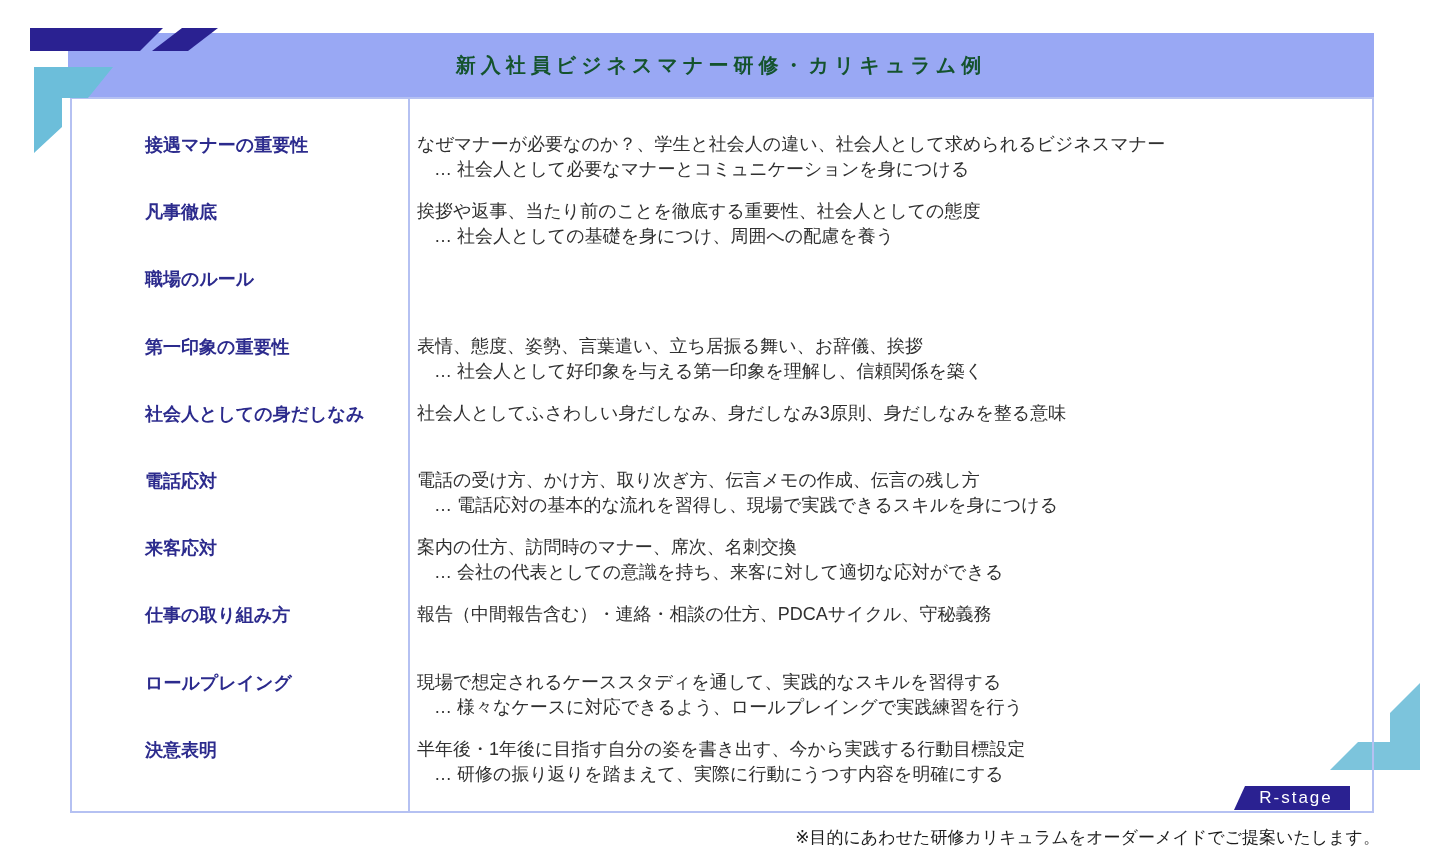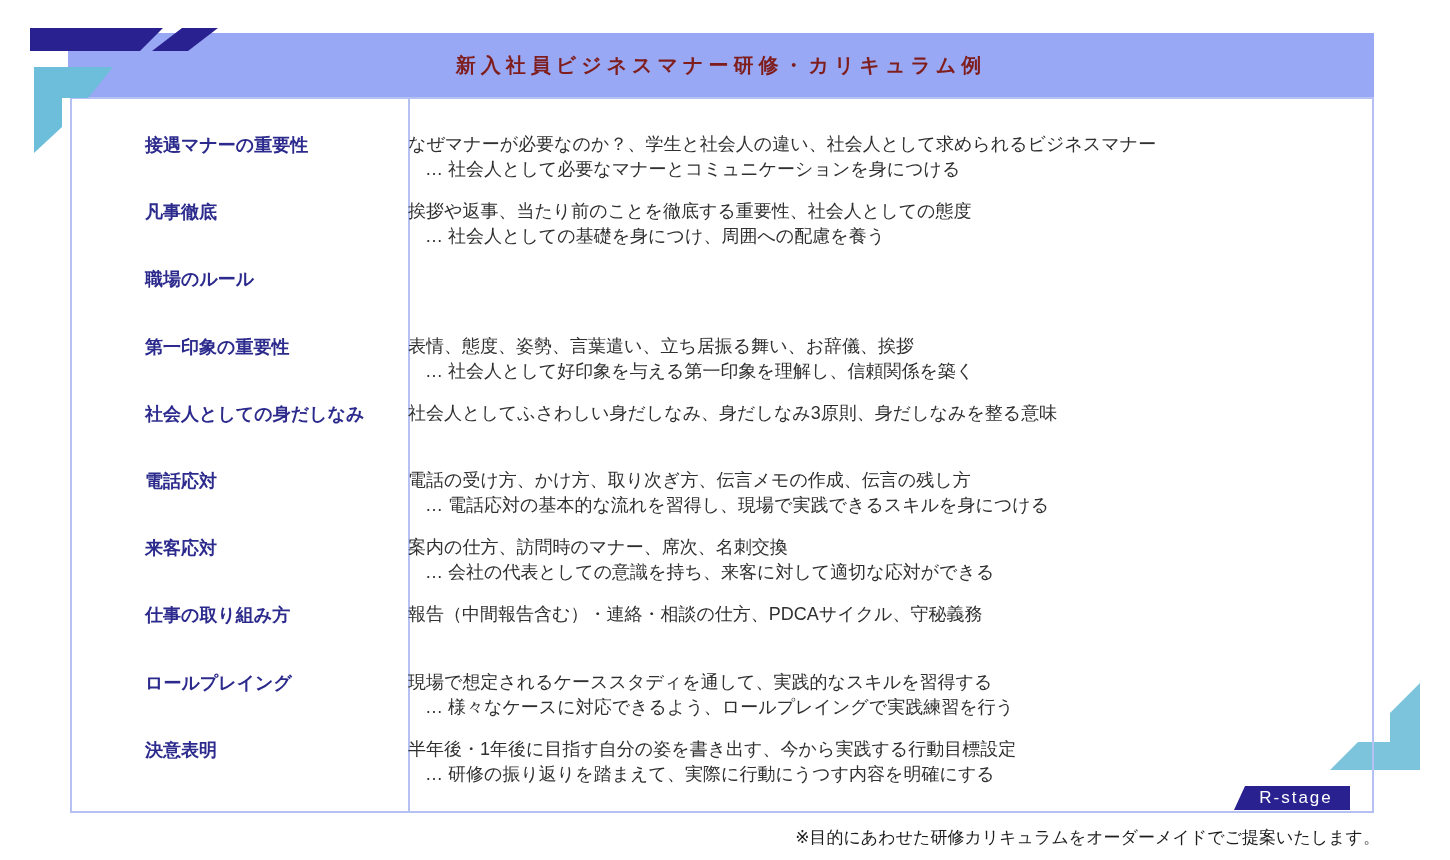--- a/index.html
+++ b/index.html
@@ -9,36 +9,36 @@
 
   
   .deco-rect{left:30px;top:28px;width:133px;height:23px;background:var(--navy,#2a2191);
              clip-path:polygon(0 0,133px 0,110px 23px,0 23px);z-index:3;}
   .deco-slash-tl{left:152px;top:28px;width:66px;height:23px;background:var(--navy,#2a2191);
              clip-path:polygon(30px 0,66px 0,36px 23px,0 23px);z-index:3;}
 
   
   .title-band{left:68px;top:33px;width:1306px;height:64px;background:var(--periwinkle,#99a8f4);
               display:flex;align-items:center;justify-content:center;z-index:2;}
-  .title-band h1{margin:0;color:#7f1d1d;font-size:20px;font-weight:bold;letter-spacing:5px;}
+  .title-band h1{margin:0;color:#14532d;font-size:20px;font-weight:bold;letter-spacing:5px;}
 
   
   .teal-tl{left:32px;top:67px;width:82px;height:86px;background:var(--teal,#6cbeda);
            clip-path:polygon(2px 0,81px 0,56px 31px,30px 31px,30px 60px,2px 86px);z-index:4;}
   .teal-br{left:1330px;top:683px;width:90px;height:87px;background:var(--teal2,#7cc4dc);
            clip-path:polygon(90px 0,60px 30px,60px 59px,28px 59px,0 87px,90px 87px);z-index:4;}
 
   
   .table{left:70px;top:97px;width:1304px;height:716px;background:#ffffff;
          border:2px solid var(--line,#b5c1f2);box-sizing:border-box;z-index:1;}
   .divider{left:336px;top:0;bottom:0;width:2px;background:var(--line,#b5c1f2);}
   .right-line-overlay{left:1372px;top:97px;width:2px;height:716px;background:var(--line,#b5c1f2);z-index:5;}
 
   .rows{position:absolute;left:0;right:0;top:0;bottom:0;padding-top:33px;box-sizing:border-box;}
-  .row{display:flex;height:67.2px;align-items:flex-start;}
+  .row{display:flex;height:67.2px;align-items:flex-start;gap:9px;}
   .cell-topic{width:336px;box-sizing:border-box;padding-left:73px;padding-top:1px;
               color:var(--topic,#2c2b8d);font-weight:bold;font-size:18px;line-height:25px;flex:none;}
   .cell-desc{box-sizing:border-box;color:var(--body,#303030);
              font-size:18px;line-height:25px;flex:1;}
   .goal-line{padding-left:17px;}
 
   
   .logo-slash1{left:1246px;top:786px;width:27px;height:24px;background:var(--navy,#2a2191);
                clip-path:polygon(11px 0,27px 0,16px 24px,0 24px);z-index:6;}
   .logo-slash2{left:1280px;top:786px;width:30px;height:24px;background:var(--navy,#2a2191);

